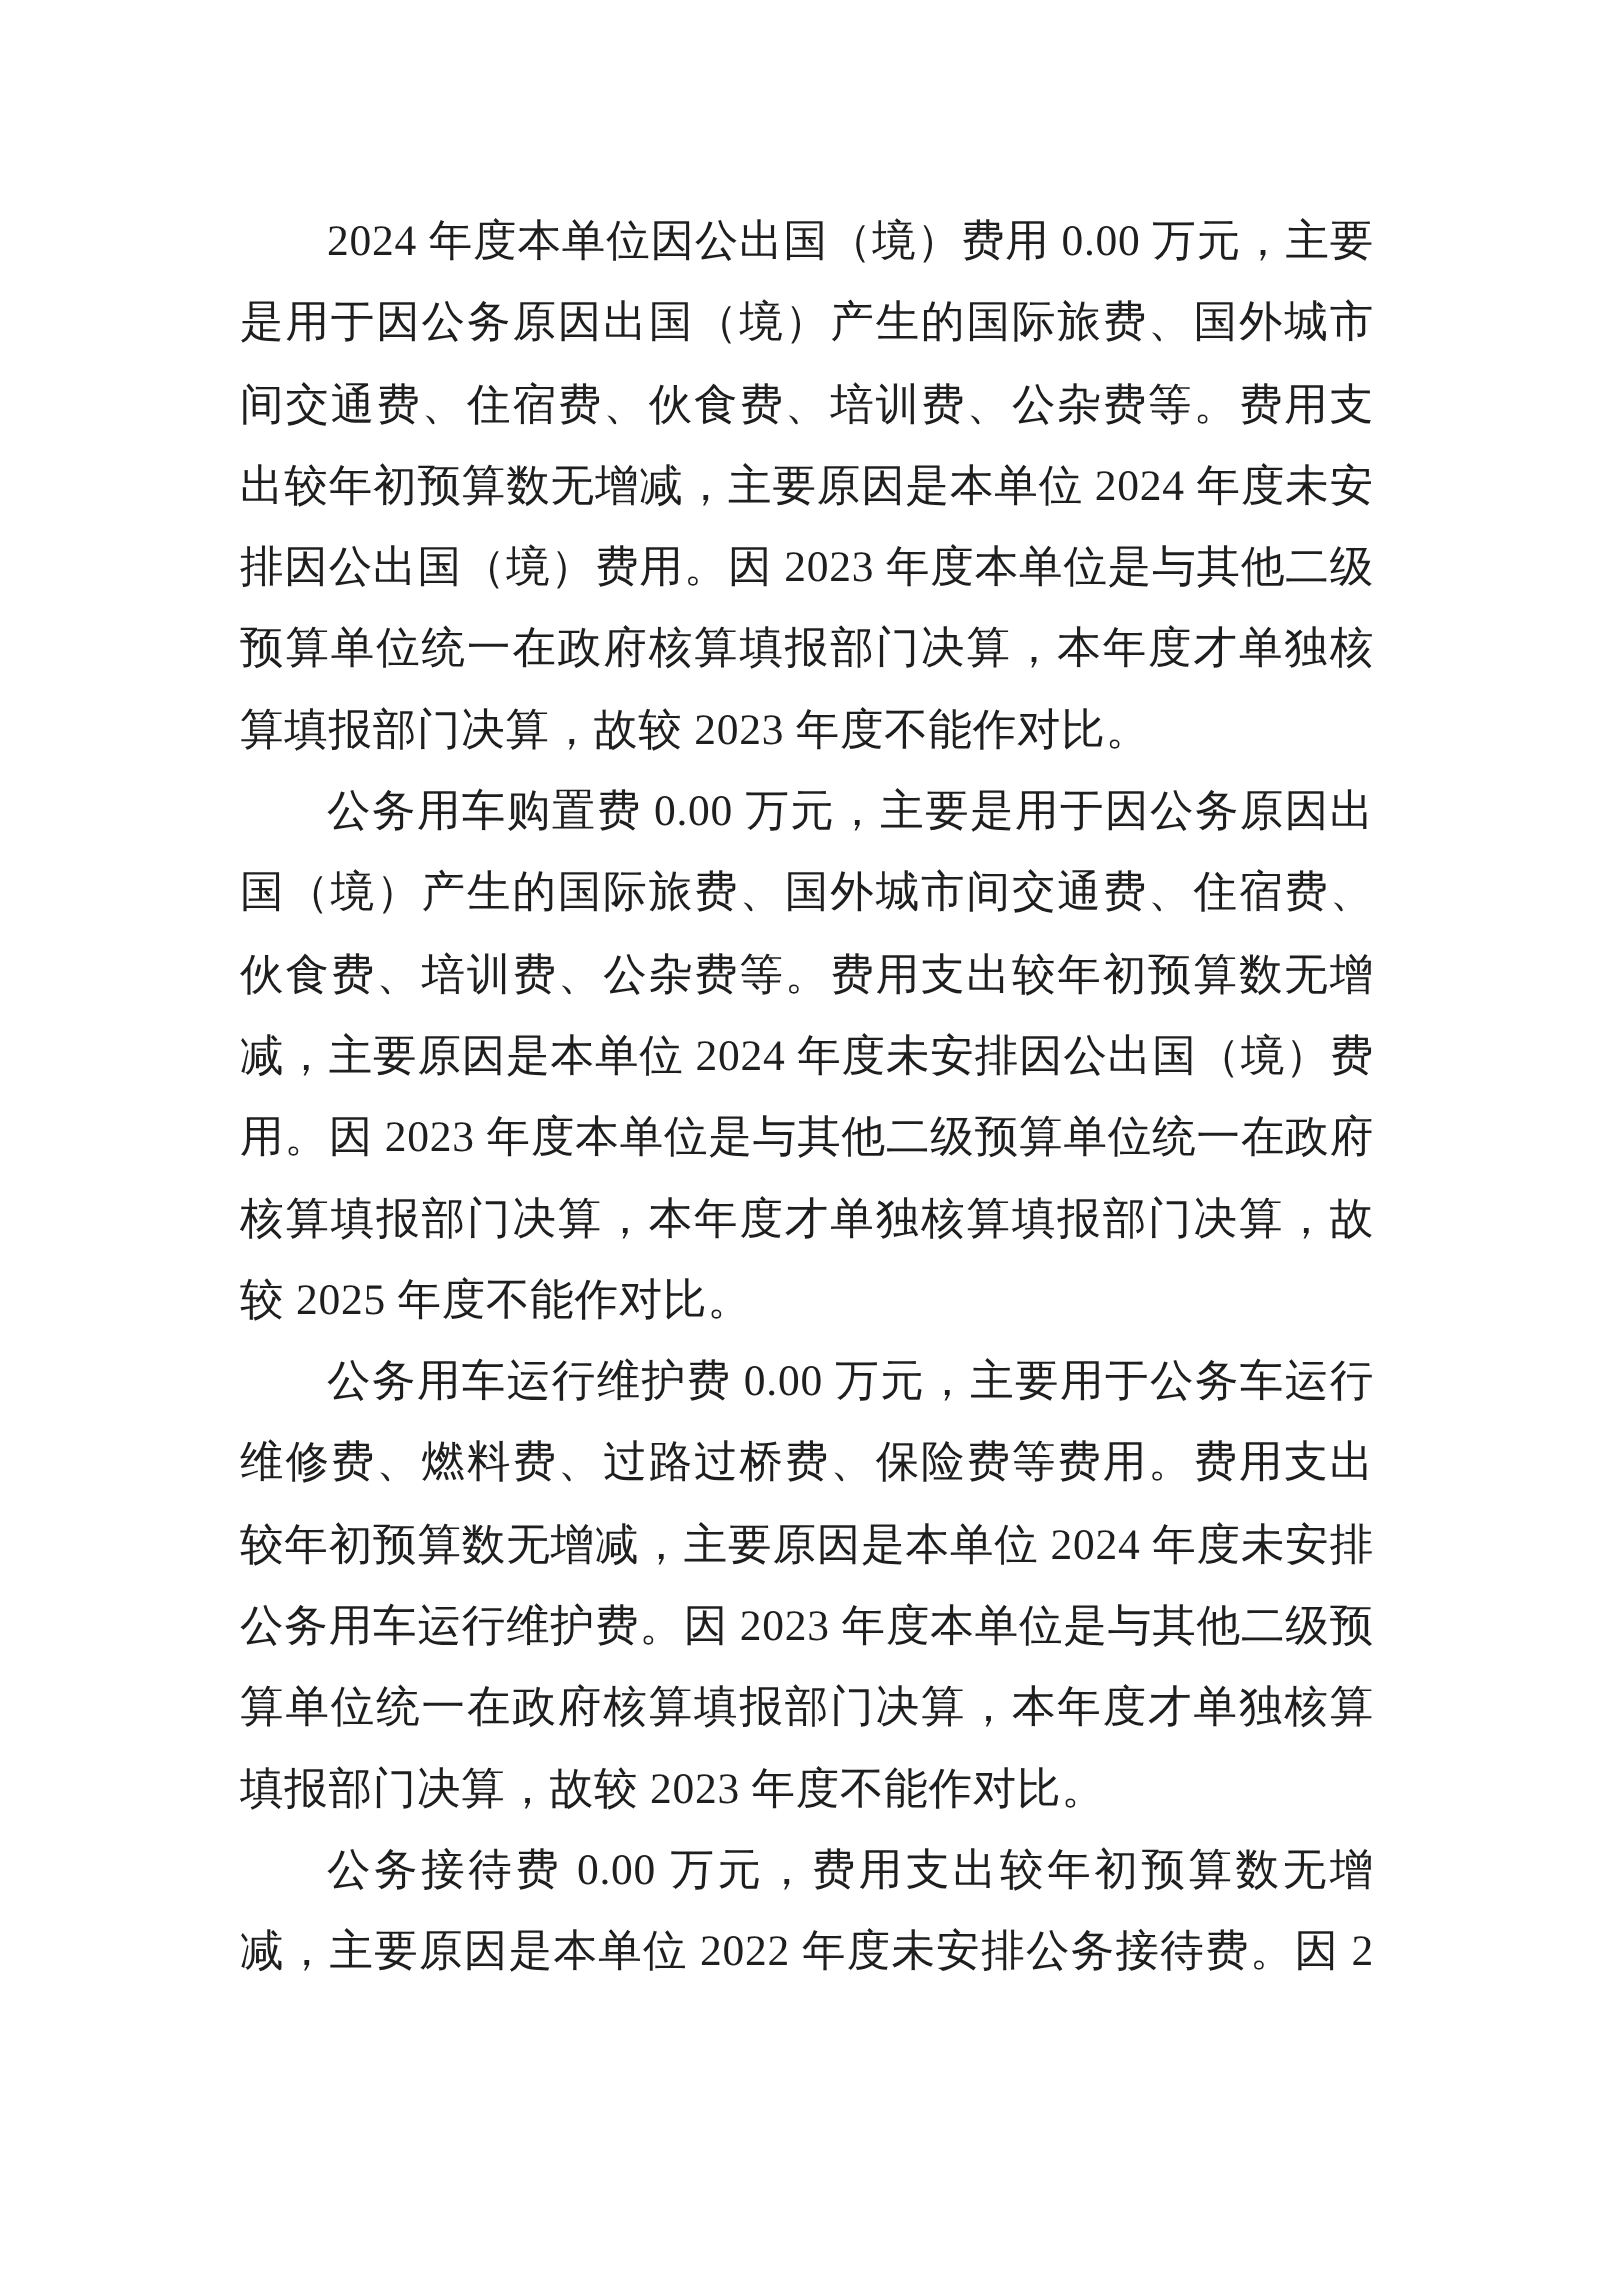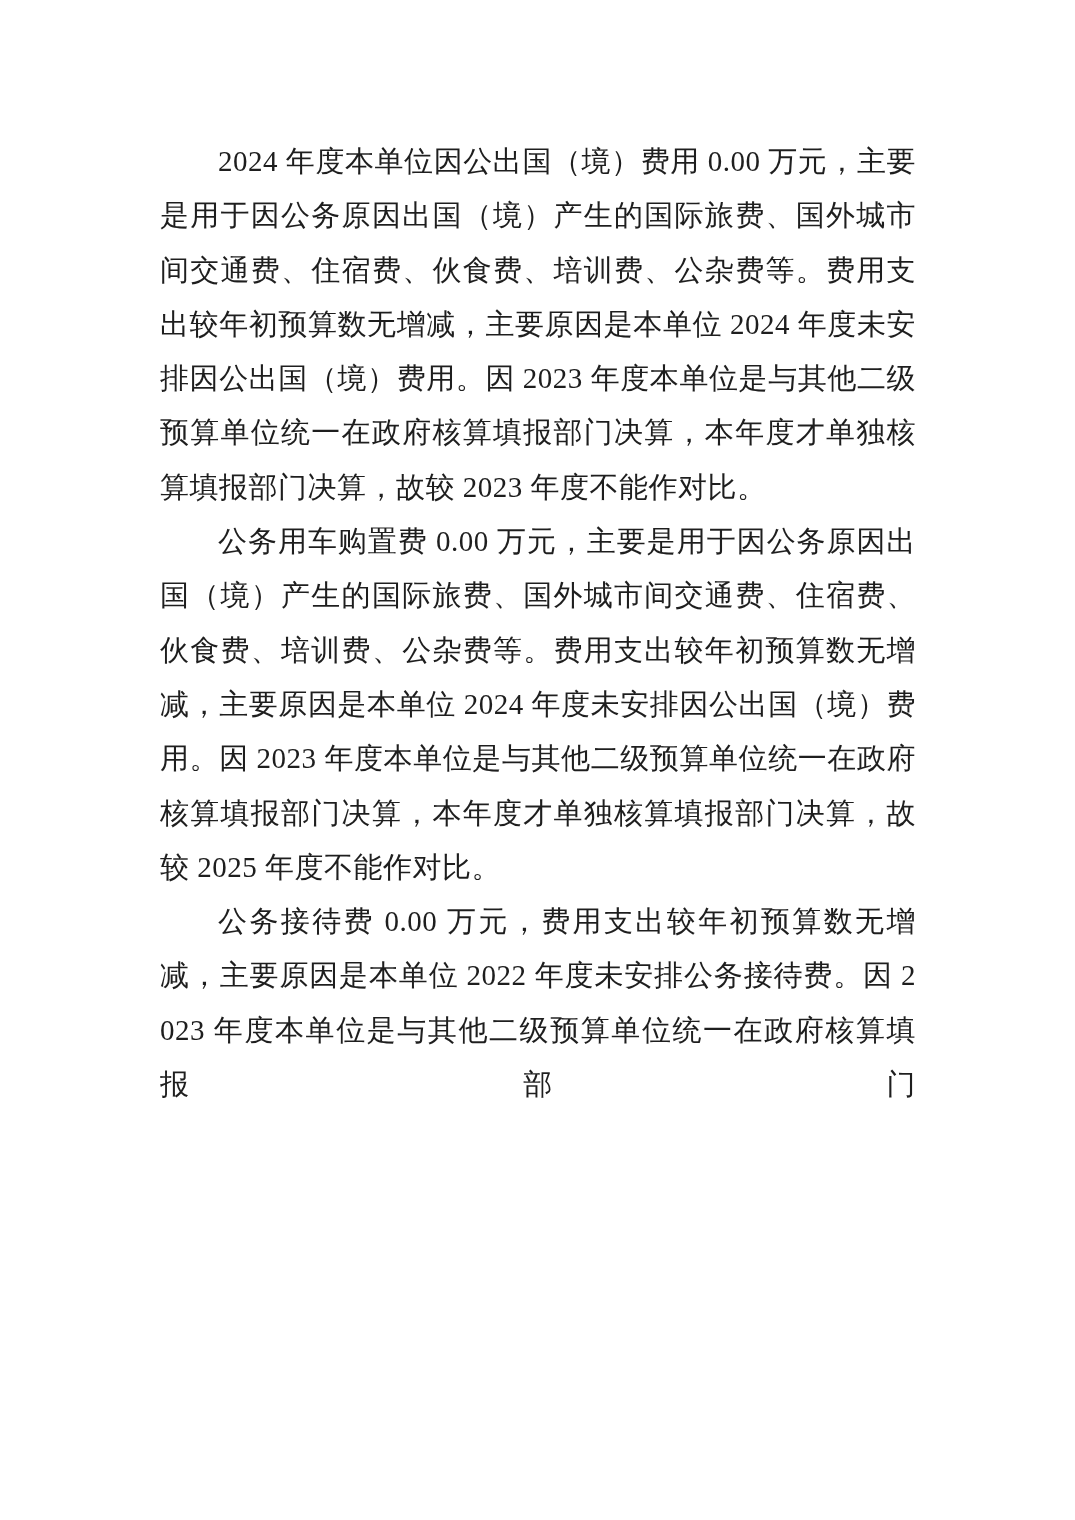--- a/index.html
+++ b/index.html
@@ -50,17 +50,18 @@
     line-height: 30px;
   }
 </style>
 </head>
 <body>
 
 <div class="page">
   <div class="content">
     <p>2024 年度本单位因公出国（境）费用 0.00 万元，主要是用于因公务原因出国（境）产生的国际旅费、国外城市间交通费、住宿费、伙食费、培训费、公杂费等。费用支出较年初预算数无增减，主要原因是本单位 2024 年度未安排因公出国（境）费用。因 2023 年度本单位是与其他二级预算单位统一在政府核算填报部门决算，本年度才单独核算填报部门决算，故较 2023 年度不能作对比。</p>
     <p>公务用车购置费 0.00 万元，主要是用于因公务原因出国（境）产生的国际旅费、国外城市间交通费、住宿费、伙食费、培训费、公杂费等。费用支出较年初预算数无增减，主要原因是本单位 2024 年度未安排因公出国（境）费用。因 2023 年度本单位是与其他二级预算单位统一在政府核算填报部门决算，本年度才单独核算填报部门决算，故较 2025 年度不能作对比。</p>
+    <p>公务用车运行维护费 0.00 万元，主要用于公务车运行维修费、燃料费、过路过桥费、保险费等费用。费用支出较年初预算数无增减，主要原因是本单位 2024 年度未安排公务用车运行维护费。因 2023 年度本单位是与其他二级预算单位统一在政府核算填报部门决算，本年度才单独核算填报部门决算，故较 2023 年度不能作对比。</p>
     <p class="continued">公务接待费 0.00 万元，费用支出较年初预算数无增减，主要原因是本单位 2022 年度未安排公务接待费。因 2023 年度本单位是与其他二级预算单位统一在政府核算填报部门</p>
   </div>
 
   <div class="page-footer">- 5 -</div>
 </div>
 
 </body></html>

